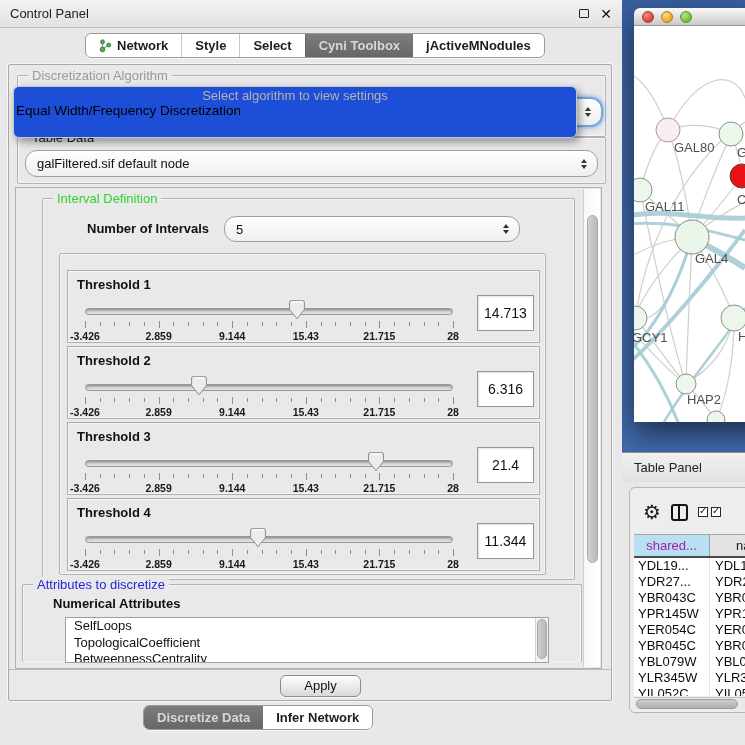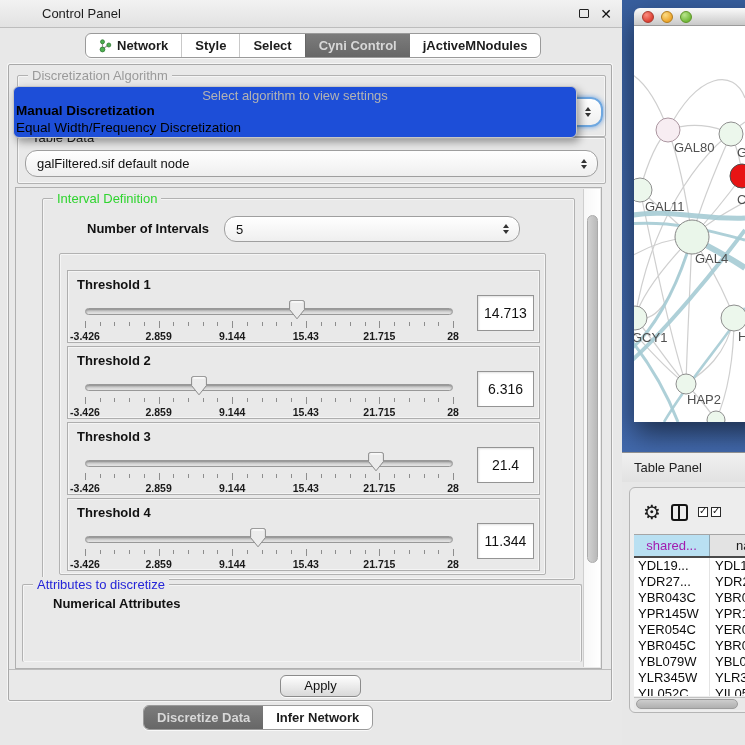--- a/index.html
+++ b/index.html
@@ -7,21 +7,21 @@
   body { font-family:"Liberation Sans","DejaVu Sans",sans-serif; background:#e8e8e8; position:relative; overflow:hidden; }
 
   .app { position:absolute; inset:0; }
 
   
   .control-panel { position:absolute; left:0; top:0; width:622px; height:745px; background:#e8e8e8; }
 
   .cp-titlebar { position:absolute; left:0; top:0; width:100%; height:28px;
     background:linear-gradient(#f2f2f2,#e2e2e2); border-bottom:1px solid #bdbdbd;
     display:flex; align-items:center; padding:0 10px; }
-  .cp-title { font-size:13px; color:#1d1d1d;margin-left:32px; }
+  .cp-title { font-size:13px; color:#1d1d1d; }
   .cp-win-icons { margin-left:auto; display:flex; align-items:center; gap:11px; }
   .float-icon { width:10px; height:9px; border:1.6px solid #222; border-radius:1px; display:inline-block; }
   .close-icon { font-size:14px; font-weight:bold; color:#111; line-height:1; }
 
   
   .tab-pill { position:absolute; display:flex; align-items:stretch; background:#fff;
     border:1px solid #9a9a9a; border-radius:6px; overflow:hidden; height:25px;
     box-shadow:0 1px 0 rgba(255,255,255,.7); }
   .top-tabs { left:85px; top:33px; }
   .tab { display:flex; align-items:center; gap:5px; padding:0 13px; font-size:13px; font-weight:bold;
@@ -194,21 +194,21 @@
         <div class="tab">
 
     <span>Style</span>
   </div>
         <div class="tab">
 
     <span>Select</span>
   </div>
         <div class="tab selected">
 
-    <span>Cyni Control</span>
+    <span>Cyni Toolbox</span>
   </div>
         <div class="tab">
 
     <span>jActiveMNodules</span>
   </div>
       </div>
 
     <div class="cp-outer">
 
       <div class="group grp-disc">
@@ -217,21 +217,20 @@
       <div class="combo combo-focused">
         <span class="spinner">
             <span class="tri-up"></span>
             <span class="tri-down"></span>
           </span>
       </div>
 
       <div class="popup">
         <div class="popup-prompt">Select algorithm to view settings</div>
         <div id="popup-options">
-            <div class="popup-item bold">Manual Discretization</div>
             <div class="popup-item">Equal Width/Frequency Discretization</div>
           </div>
       </div>
 
       <div class="group grp-table">
         <span class="group-title">Table Data</span>
       </div>
       <div class="combo combo-table-data">
         <span>galFiltered.sif default node</span>
         <span class="spinner">
@@ -444,20 +443,30 @@
     </div>
     <div class="value-box">11.344</div>
   </div>
               </div>
           </div>
         </div>
 
         <div class="group grp-attrs">
           <span class="group-title blue">Attributes to discretize</span>
           <span class="attr-header">Numerical Attributes</span>
+          <div class="attr-list">
+            <div id="attr-items">
+                <div class="attr-item">SelfLoops</div>
+                <div class="attr-item">TopologicalCoefficient</div>
+                <div class="attr-item">BetweennessCentrality</div>
+              </div>
+            <div class="attr-scroll">
+              <div class="attr-thumb"></div>
+            </div>
+          </div>
         </div>
 
         <div class="v-scroll">
           <div class="v-thumb main-thumb"></div>
         </div>
       </div>
 
       <div class="apply-row">
         <div class="apply-btn">Apply</div>
       </div>

